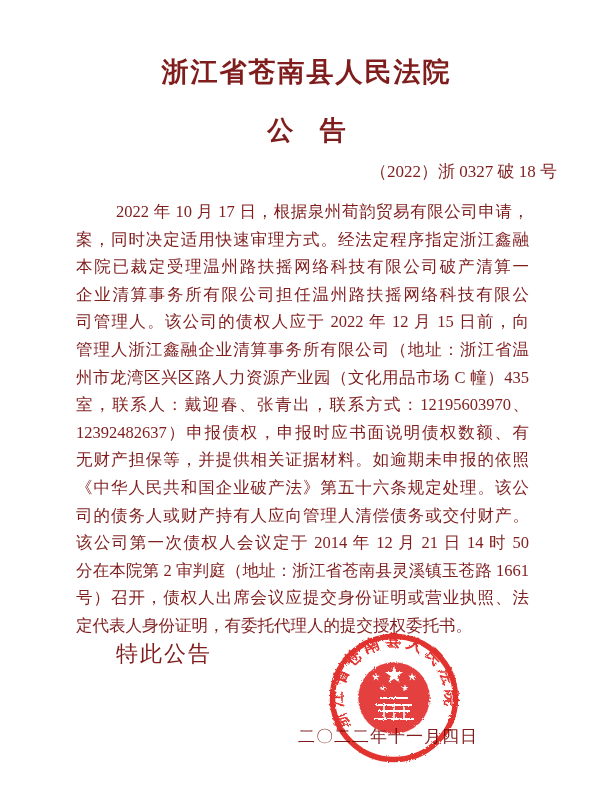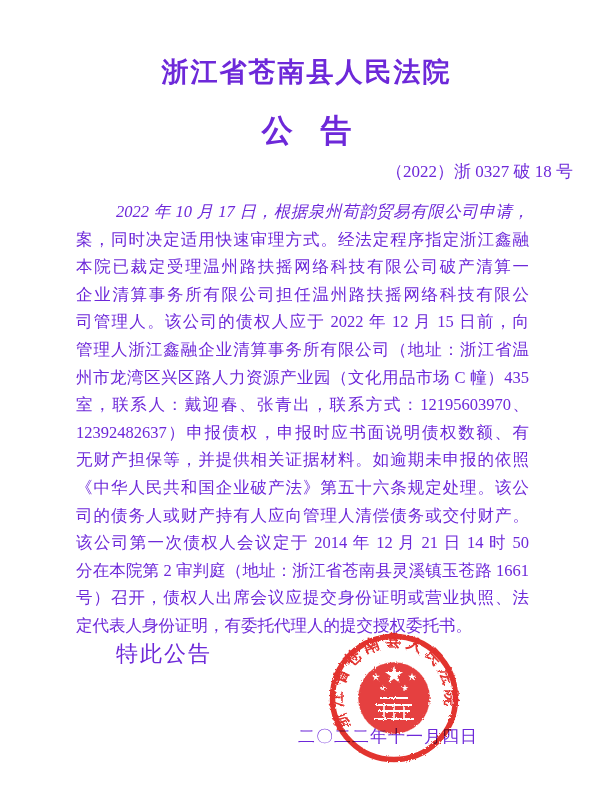--- a/index.html
+++ b/index.html
@@ -3,44 +3,44 @@
 <meta charset="utf-8">
 <style>
   html,body { margin:0; padding:0; background:#888; }
   .page {
     position: relative;
     width: 613px;
     height: 803px;
     margin: 0 auto;
     background: #ffffff;
     font-family: "Liberation Serif", "DejaVu Serif", serif;
-    color: #6d28d9;
+    color: #7f1d1d;
     overflow: hidden;
     box-sizing: border-box;
     padding-top: 56px;
   }
   .court-name {
     text-align: center;
     font-size: 27px;
     font-weight: bold;
     letter-spacing: 2px;
     line-height: 32px;
   }
   .doc-title {
     text-align: center;
-    font-size: 31px;
+    font-size: 26px;
     font-weight: bold;
     letter-spacing: 10px;
     line-height: 37px;
     margin-top: 24px;
     text-indent: 10px; 
   }
   .case-number {
     text-align: right;
-    padding-right: 40px;
+    padding-right: 56px;
     font-size: 17px;
     line-height: 22px;
     margin-top: 12px;
   }
   .body-block {
     margin: 15px 84px 0 76px; 
     font-size: 16.5px;
   }
   .line {
     line-height: 27.6px;
@@ -48,21 +48,21 @@
     text-align: justify;
     text-align-last: justify;
     text-justify: inter-character;
     overflow: hidden;
     white-space: nowrap;
   }
   .line.no-stretch {
     text-align: left;
     text-align-last: left;
   }
-  .line.indent { padding-left: 40px; font-style: italic; }
+  .line.indent { padding-left: 40px; }
   .closing {
     line-height: 27.6px;
     padding-left: 40px;
     font-size: 22px;
     letter-spacing: 2px;
   }
   .date-line {
     position: absolute;
     left: 298px;
     top: 726px;

